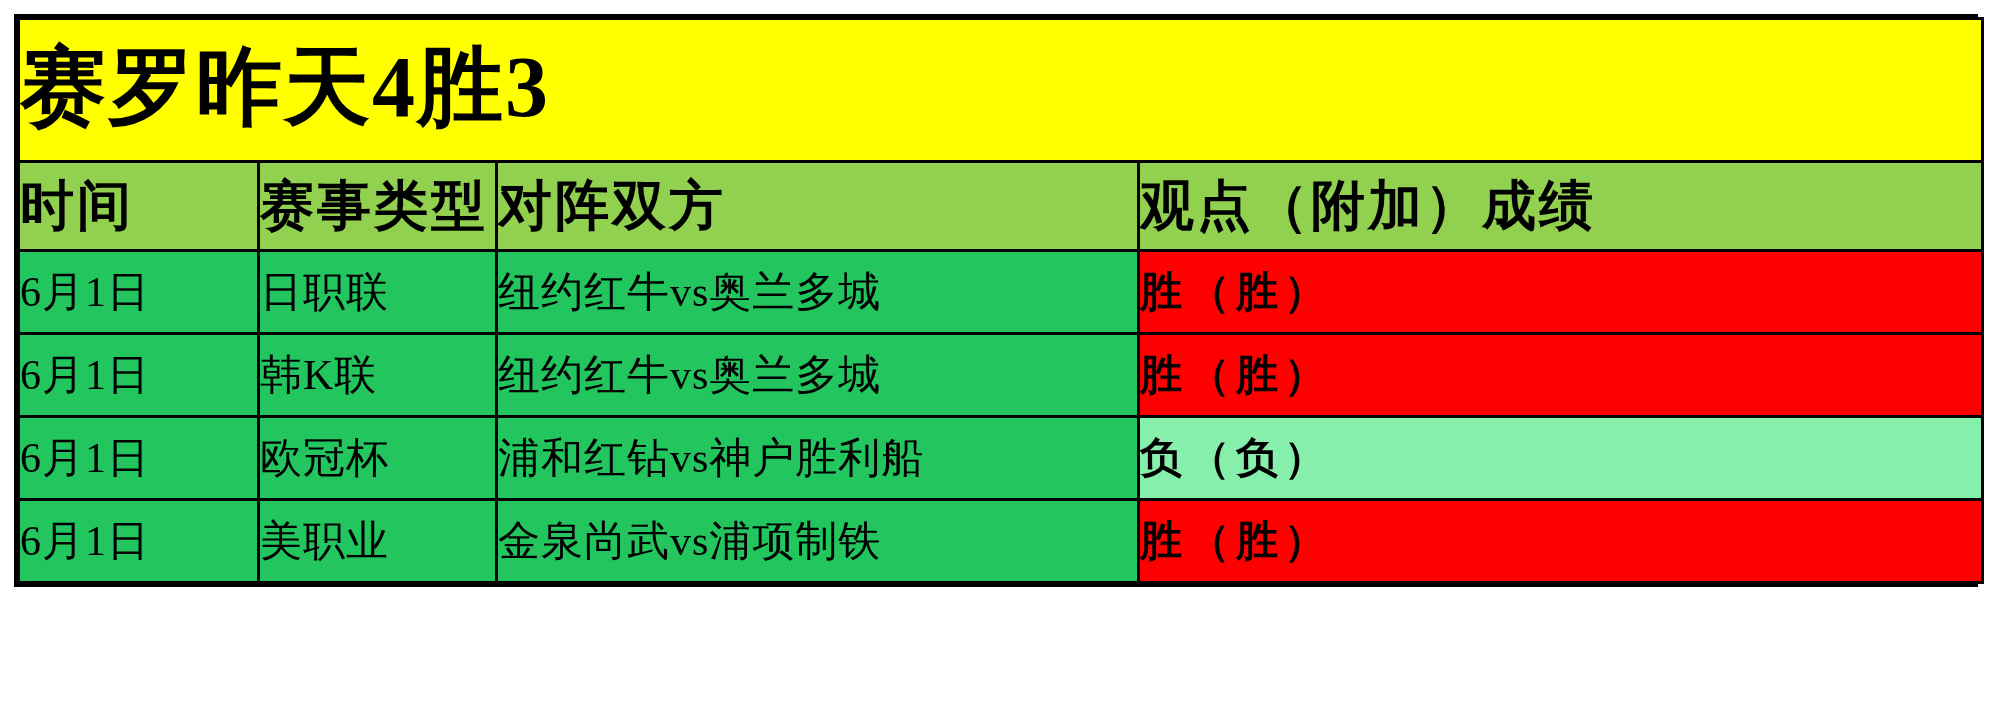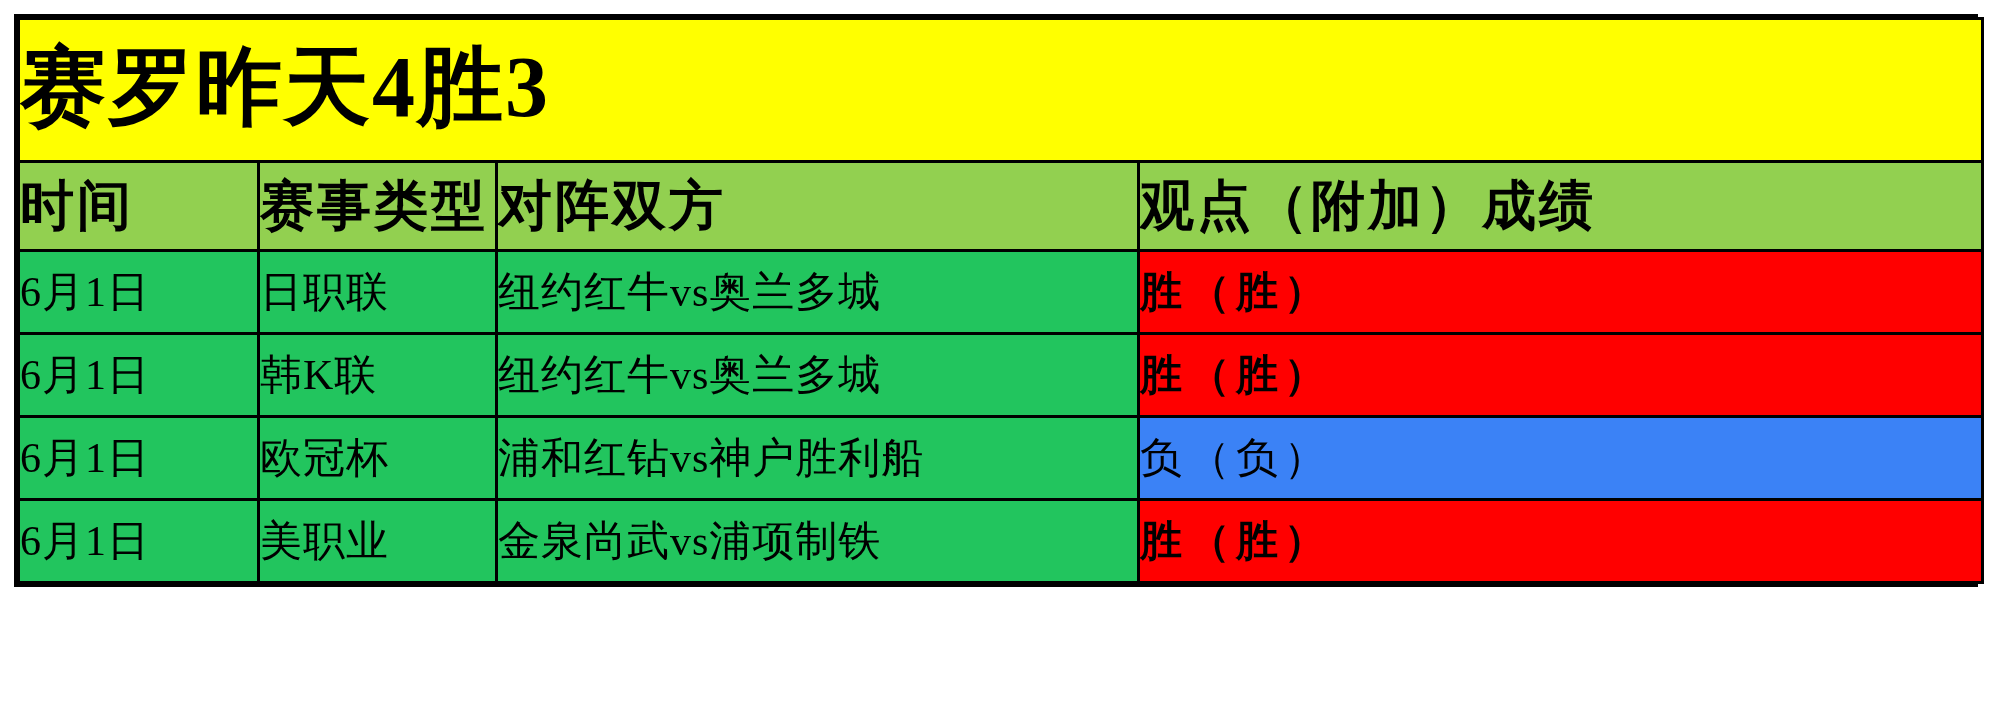--- a/index.html
+++ b/index.html
@@ -69,22 +69,22 @@
     letter-spacing: 1px;
   }
 
   td.result.win {
     background: #ff0000;
     font-weight: bold;
     letter-spacing: 6px;
     margin-top: 12px;
   }
   td.result.lose {
-    background: #3b82f6;
-    font-weight: normal;
+    background: #86efac;
+    font-weight: bold;
     letter-spacing: 6px;
   }
 
   
   col.c-time     { width: 240px; }
   col.c-league   { width: 238px; }
   col.c-match    { width: 642px; }
   col.c-result   { width: 844px; }
 
   .cell-text { display: block; }

